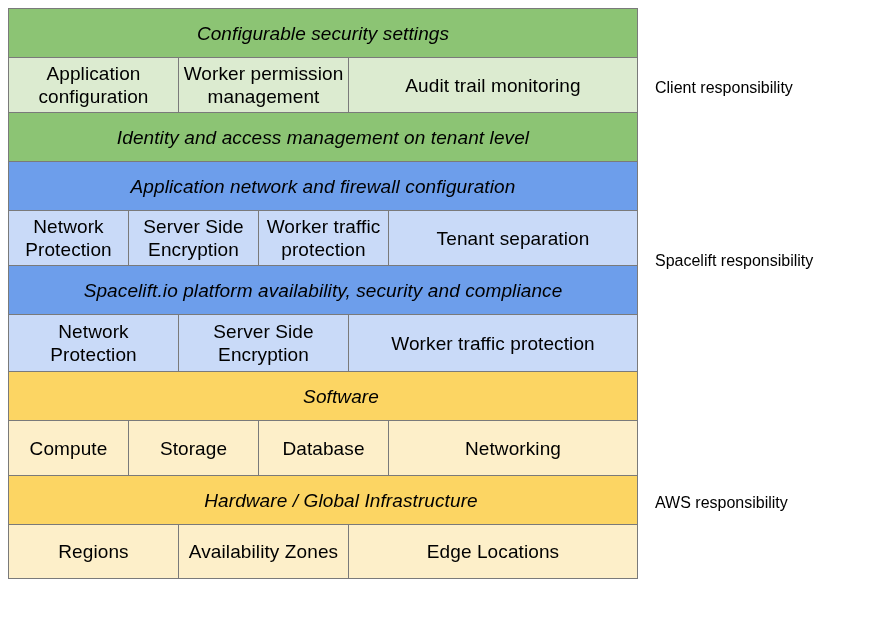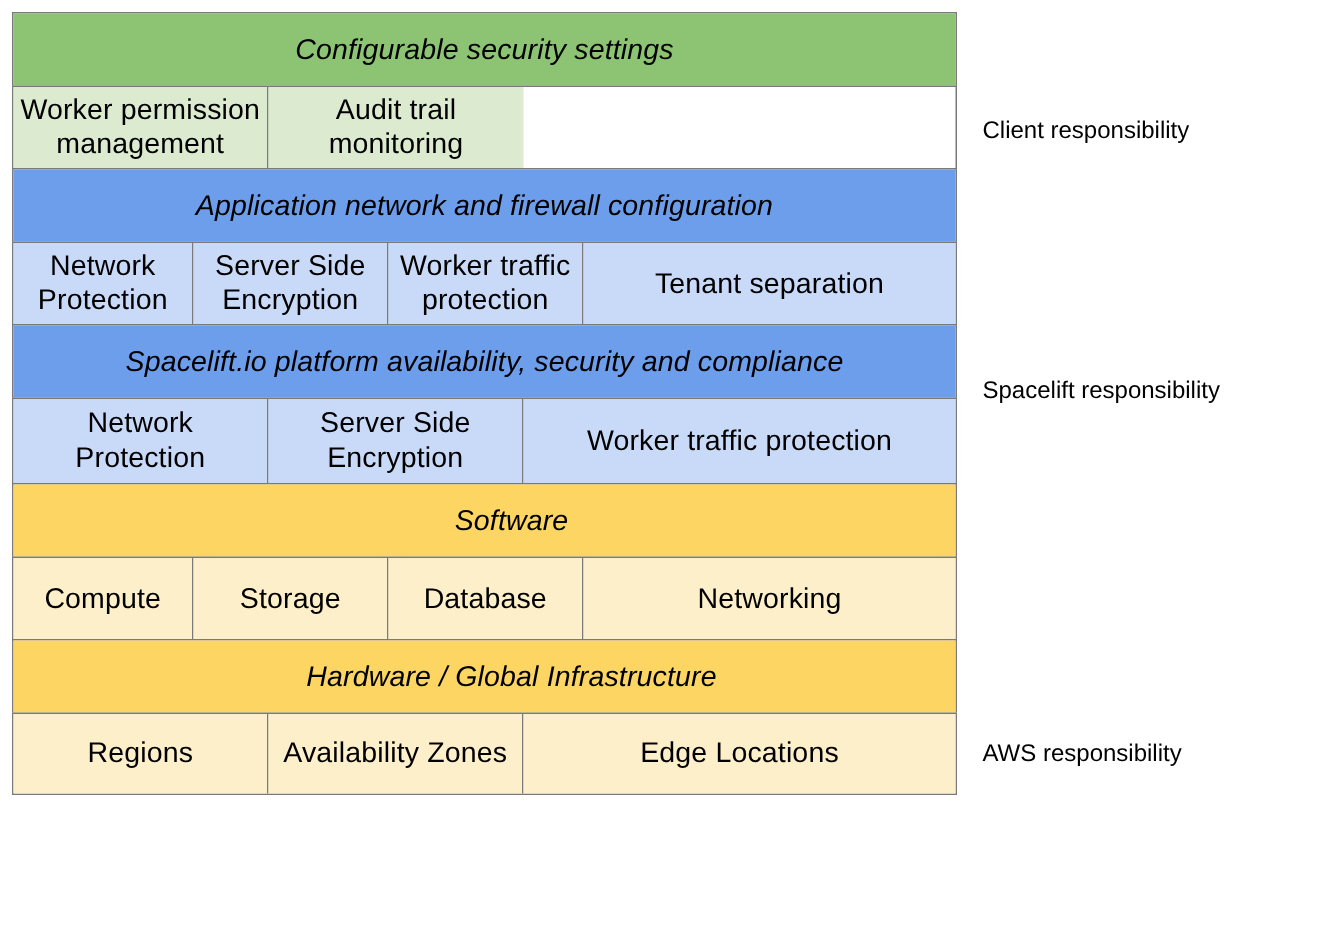--- a/index.html
+++ b/index.html
@@ -95,24 +95,28 @@
 </head>
 <body>
 
 <div id="responsibility-diagram">
 
   <div class="layer-row row-full h-banner">
     <div class="cell c-green-dark">Configurable security settings</div>
   </div>
 
   <div class="layer-row split3 h-sub">
+    <div class="cell c-green-light">Application configuration</div>
     <div class="cell c-green-light">Worker permission management</div>
     <div class="cell c-green-light">Audit trail monitoring</div>
   </div>
 
+  <div class="layer-row row-full h-banner">
+    <div class="cell c-green-dark">Identity and access management on tenant level</div>
+  </div>
 
   <div class="layer-row row-full h-banner">
     <div class="cell c-blue-dark">Application network and firewall configuration</div>
   </div>
 
   <div class="layer-row split4 h-sub">
     <div class="cell c-blue-light">Network Protection</div>
     <div class="cell c-blue-light">Server Side Encryption</div>
     <div class="cell c-blue-light">Worker traffic protection</div>
     <div class="cell c-blue-light">Tenant separation</div>

